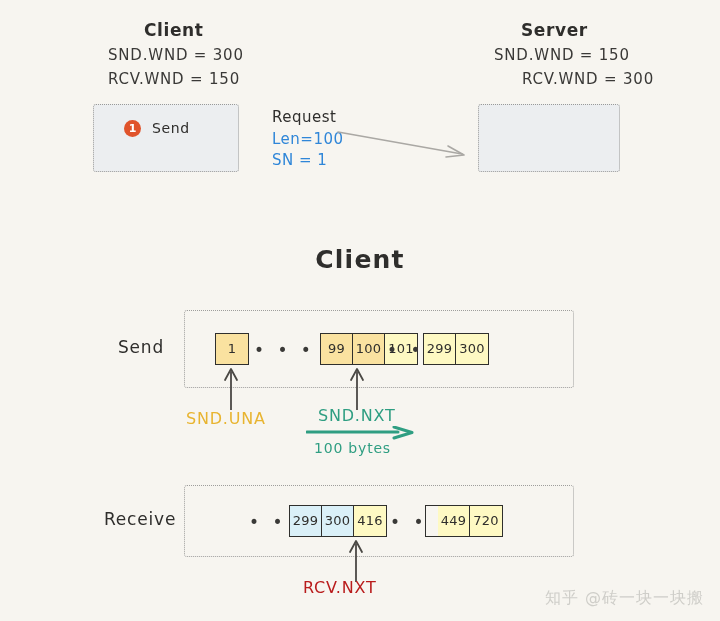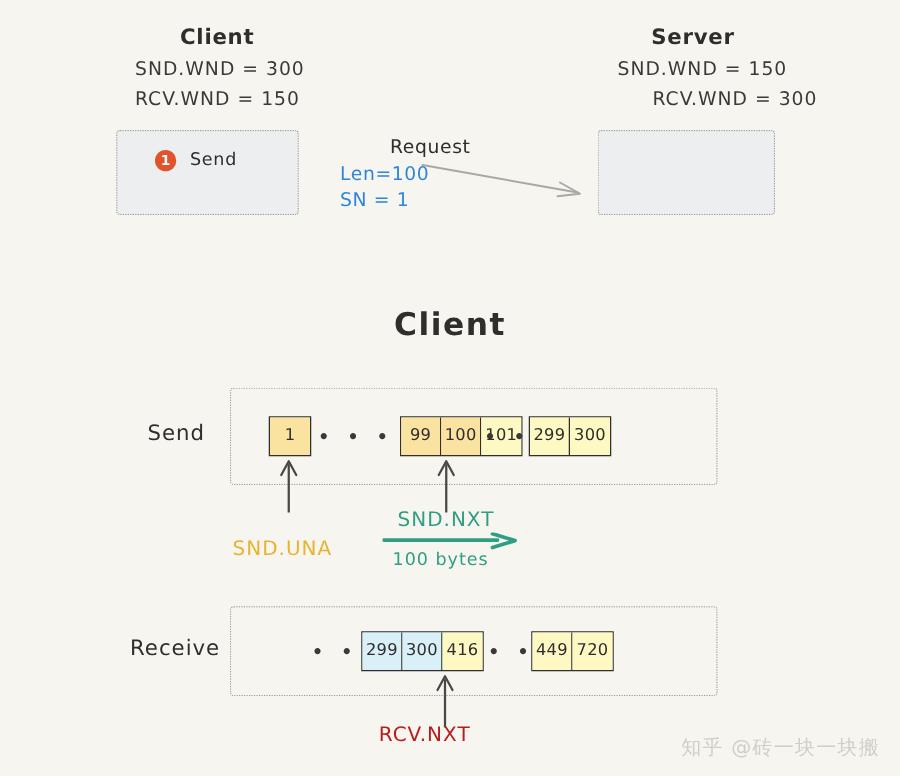--- a/index.html
+++ b/index.html
@@ -78,21 +78,20 @@
     letter-spacing: 0.6px;
   }
 
   
   #req-title {
     position: absolute;
     left: 272px; top: 108px;
     font-size: 15px;
     color: #2f2e2c;
     letter-spacing: 0.5px;
-    margin-left: 40px;
   }
   #req-len {
     position: absolute;
     left: 272px; top: 130px;
     font-size: 15px;
     color: #2f86d8;
     letter-spacing: 0.5px;
   }
   #req-sn {
     position: absolute;
@@ -173,40 +172,40 @@
   #snd-una-group { left: 215px; top: 333px; }
   #snd-dots-1    { left: 254px; top: 340px; }
   #snd-mid-group { left: 320px; top: 333px; justify-content: space-between; }
   #snd-dots-2    { left: 387px; top: 340px; }
   #snd-end-group { left: 423px; top: 333px; }
 
   
   #rcv-dots-1    { left: 249px; top: 512px; }
   #rcv-mid-group { left: 289px; top: 505px; }
   #rcv-dots-2    { left: 390px; top: 512px; }
-  #rcv-end-group { left: 425px; top: 505px; }
+  #rcv-end-group { left: 425px; top: 505px; padding-left: 12px; }
 
   
   .ptr {
     position: absolute;
     width: 16px;
     height: 44px;
   }
   #ptr-snd-una { left: 223px; top: 366px; }
   #ptr-snd-nxt { left: 349px; top: 366px; }
   #ptr-rcv-nxt { left: 348px; top: 538px; }
 
   
   .annot {
     position: absolute;
     font-size: 16px;
     letter-spacing: 0.8px;
     white-space: nowrap;
   }
-  #lbl-snd-una { left: 186px; top: 409px; color: #e8b430; margin-top: 20px; }
+  #lbl-snd-una { left: 186px; top: 409px; color: #e8b430; }
   #lbl-snd-nxt { left: 318px; top: 406px; color: #2f9e82; }
   #lbl-bytes   { left: 314px; top: 440px; color: #2f9e82; font-size: 14px; }
   #lbl-rcv-nxt { left: 303px; top: 578px; color: #b91c1c; }
   #bytes-arrow {
     position: absolute;
     left: 306px; top: 426px;
     width: 110px; height: 14px;
   }
 
   

